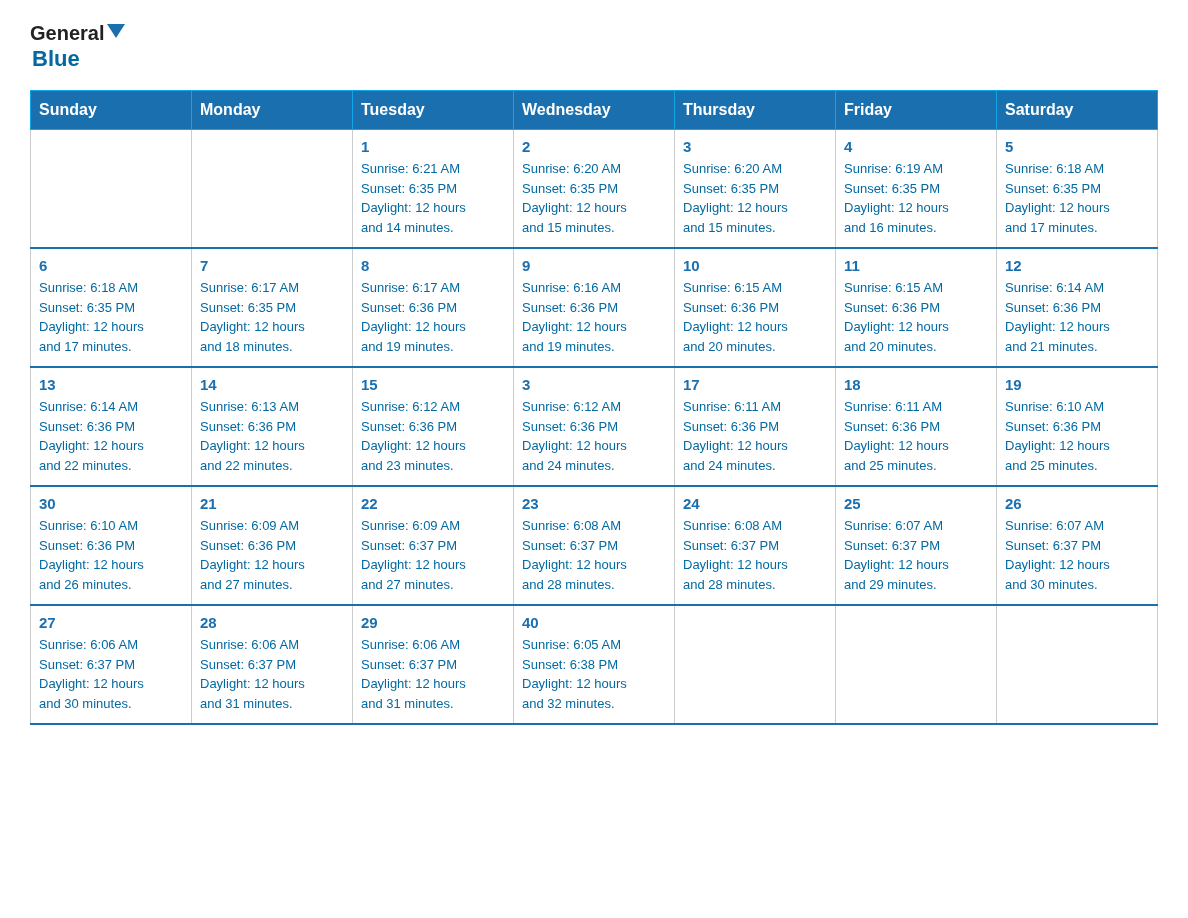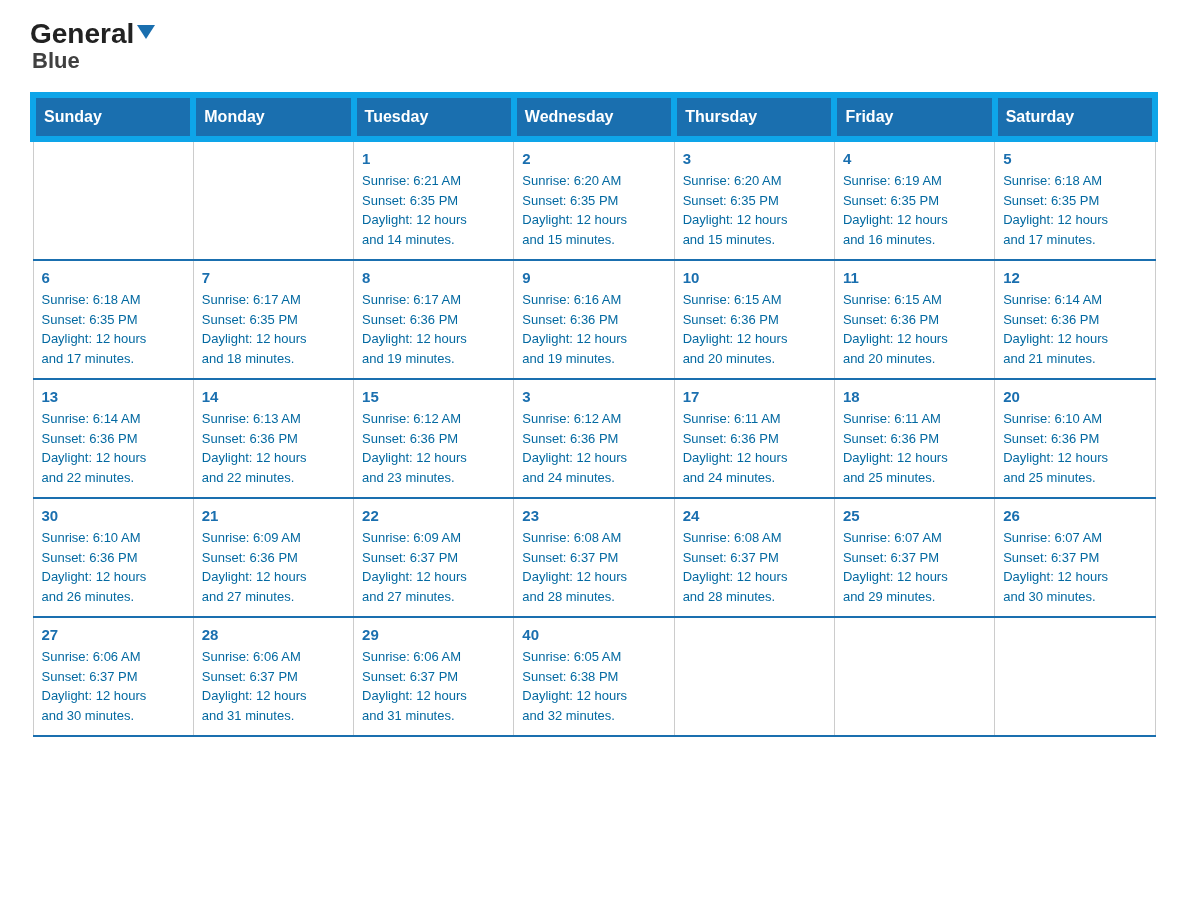--- a/index.html
+++ b/index.html
@@ -16,27 +16,27 @@
       justify-content: space-between;
       align-items: flex-start;
       margin-bottom: 18px;
     }
     .logo {
       display: flex;
       flex-direction: column;
       align-items: flex-start;
     }
     .logo-text {
-      font-size: 28px;
+      font-size: 20px;
       font-weight: bold;
       color: #222;
       line-height: 1;
     }
     .logo-line2 {
-      color: #404040;
+      color: #0369a1;
       font-size: 22px;
       font-weight: bold;
       margin-top: 0px;
       margin-left: 2px;
     }
     .title-block {
       text-align: right;
     }
     .title-block .month-year {
       font-size: 52px;
@@ -54,21 +54,21 @@
       border-collapse: collapse;
       table-layout: fixed;
     }
     thead tr th {
       background-color: #1a6faf;
       color: #fff;
       font-size: 16px;
       font-weight: bold;
       padding: 10px 8px;
       text-align: left;
-      border: 6px solid #0ea5e9;
+      border: 1px solid #0ea5e9;
     }
     tbody tr td {
       vertical-align: top;
       padding: 8px 8px 10px 8px;
       border: 1px solid #ccc;
       font-size: 13px;
       color: #333;
       height: 110px;
     }
     tbody tr td .day-num {
@@ -195,21 +195,21 @@
         </td>
         <td>
           <span class="day-num">17</span>
           <div class="day-info">Sunrise: 6:11 AM<br>Sunset: 6:36 PM<br>Daylight: 12 hours<br>and 24 minutes.</div>
         </td>
         <td>
           <span class="day-num">18</span>
           <div class="day-info">Sunrise: 6:11 AM<br>Sunset: 6:36 PM<br>Daylight: 12 hours<br>and 25 minutes.</div>
         </td>
         <td>
-          <span class="day-num">20</span>
+          <span class="day-num">19</span>
           <div class="day-info">Sunrise: 6:10 AM<br>Sunset: 6:36 PM<br>Daylight: 12 hours<br>and 25 minutes.</div>
         </td>
       </tr>
       <tr>
         <td>
           <span class="day-num">30</span>
           <div class="day-info">Sunrise: 6:10 AM<br>Sunset: 6:36 PM<br>Daylight: 12 hours<br>and 26 minutes.</div>
         </td>
         <td>
           <span class="day-num">21</span>

